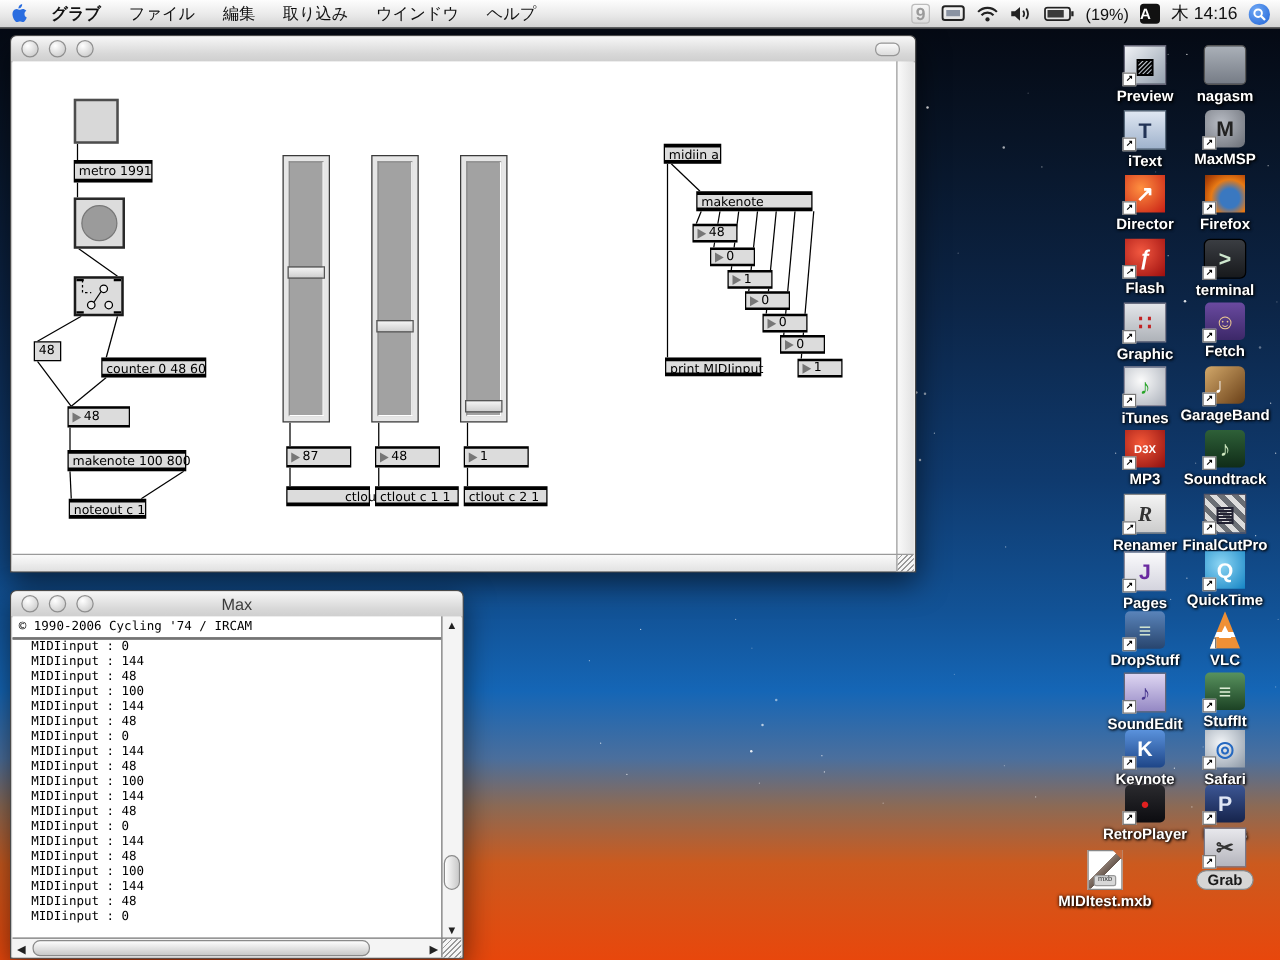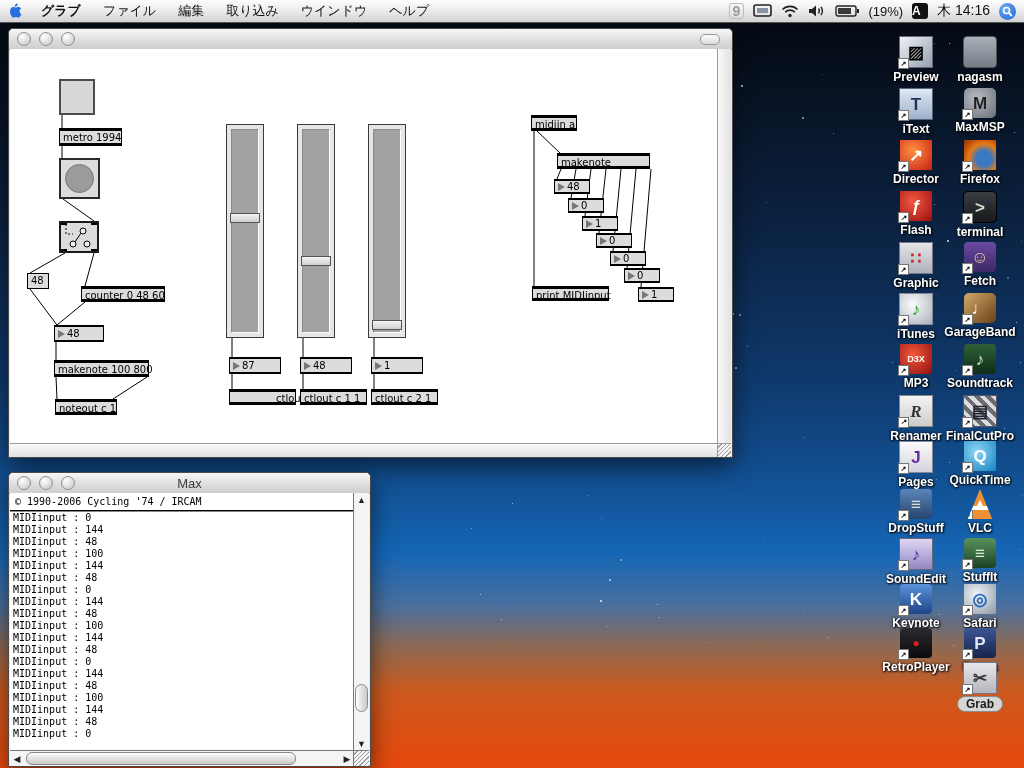--- a/index.html
+++ b/index.html
@@ -59,21 +59,21 @@
   .pslider{position:absolute;background:#e6e6e6;border:1px solid #3a3a3a;box-sizing:border-box;padding:4px;}
   .ptrack{position:relative;width:100%;height:100%;background:#a2a2a2;border:1px solid #8a8a8a;border-right-color:#fff;border-bottom-color:#fff;box-sizing:border-box;}
   .pthumb{position:absolute;left:-2px;right:-2px;height:8px;background:linear-gradient(#f4f4f4,#cfcfcf);border:1px solid #555;}
 
   
   #console-win{left:8px;top:472px;width:361px;height:293px;text-decoration:underline;}
   #console-header{position:absolute;left:1px;top:20px;right:16px;height:17px;background:#fff;
     border-bottom:1px solid #000;font:10px "DejaVu Sans Mono",monospace;line-height:17px;padding-left:5px;color:#000;}
   #console-list{position:absolute;left:1px;top:38px;right:16px;bottom:15px;background:#fff;overflow:hidden;
     border-top:1px solid #888;}
-  .cline{font:10px "DejaVu Sans Mono",monospace;height:12px;line-height:12px;padding-left:3px;color:#000;white-space:pre;}
+  .cline{font:10px "DejaVu Sans Mono",monospace;height:12px;line-height:12px;padding-left:15px;color:#000;white-space:pre;}
   .vsb{position:absolute;top:20px;right:1px;bottom:15px;width:15px;background:#f4f4f4;border-left:1px solid #777;}
   .hsb{position:absolute;left:1px;right:16px;bottom:0;height:15px;background:#f4f4f4;border-top:1px solid #777;display:flex;align-items:center;}
   .sarrow{width:14px;height:14px;font-size:9px;line-height:14px;text-align:center;color:#222;flex:none;}
   .vsb .sarrow{width:100%;height:14px;}
   .vsb-thumb{position:absolute;left:1px;right:1px;top:74%;height:26px;border-radius:7px;
     background:linear-gradient(90deg,#fdfdfd,#c9c9c9);border:1px solid #8a8a8a;}
   .hsb-thumb{flex:none;width:268px;height:11px;border-radius:6px;margin:0 2px;
     background:linear-gradient(#fdfdfd,#c9c9c9);border:1px solid #8a8a8a;}
   .hsb-space{flex:1;}
   .ccorner{position:absolute;right:1px;bottom:0;width:15px;height:15px;background:#f0f0f0;
@@ -494,20 +494,26 @@
         <div class="dicon-img di-pages alias">
           <span class="dicon-glyph">P</span>
         </div>
         <div class="dicon-label">Pages</div>
       </div>
       <div class="dicon" style="left: 930px; top: 662px;"><div class="dicon-img di-grab alias">
           <span class="dicon-glyph">✂</span>
         </div><div class="dicon-label selected">Grab</div></div>
     </div>
 
+  <div id="file-icon">
+    <div class="doc">
+      <div class="doc-badge">mxb</div>
+    </div>
+    <div class="dicon-label">MIDItest.mxb</div>
+  </div>
 
   <div class="window" id="patch-win">
     <div class="titlebar">
       <div class="tl-group">
         <div class="tl"></div>
         <div class="tl"></div>
         <div class="tl"></div>
       </div>
       <div class="minwidget"></div>
     </div>
@@ -533,21 +539,21 @@
           <line x1="527" y1="82" x2="550" y2="104" stroke="#000" stroke-width="1"></line>
           <line x1="551" y1="120" x2="547" y2="130" stroke="#000" stroke-width="1"></line>
           <line x1="566" y1="120" x2="561" y2="149" stroke="#000" stroke-width="1"></line>
           <line x1="581" y1="120" x2="575" y2="167" stroke="#000" stroke-width="1"></line>
           <line x1="596" y1="120" x2="589" y2="184" stroke="#000" stroke-width="1"></line>
           <line x1="611" y1="120" x2="603" y2="202" stroke="#000" stroke-width="1"></line>
           <line x1="626" y1="120" x2="617" y2="219" stroke="#000" stroke-width="1"></line>
           <line x1="641" y1="120" x2="631" y2="238" stroke="#000" stroke-width="1"></line>
         </svg>
         <div class="ptoggle" style="left: 49px; top: 30px; width: 36px; height: 36px;"></div>
-        <div class="pobj" style="left: 49px; top: 79px; width: 63px; height: 18px;">metro 1994</div>
+        <div class="pobj" style="left: 49px; top: 79px; width: 63px; height: 18px;">metro 1991</div>
         <div class="pbang" style="left: 49px; top: 109px; width: 41px; height: 41px;">
           <div class="bcirc"></div>
         </div>
         <div class="pggate" style="left: 49px; top: 172px; width: 40px; height: 32px;"><svg width="36" height="28">
             <polyline points="5,1 5,11 12,11" fill="none" stroke="#000" stroke-width="1" stroke-dasharray="2,2"></polyline>
             <circle cx="22" cy="8" r="3" fill="#eee" stroke="#000"></circle>
             <circle cx="12" cy="21" r="3" fill="#eee" stroke="#000"></circle>
             <circle cx="26" cy="21" r="3" fill="#eee" stroke="#000"></circle>
             <line x1="20" y1="10" x2="14" y2="19" stroke="#000"></line>
             <rect x="0" y="0" width="6" height="2"></rect>

